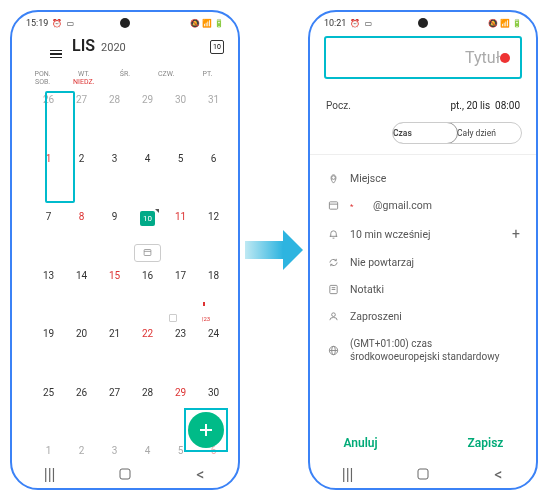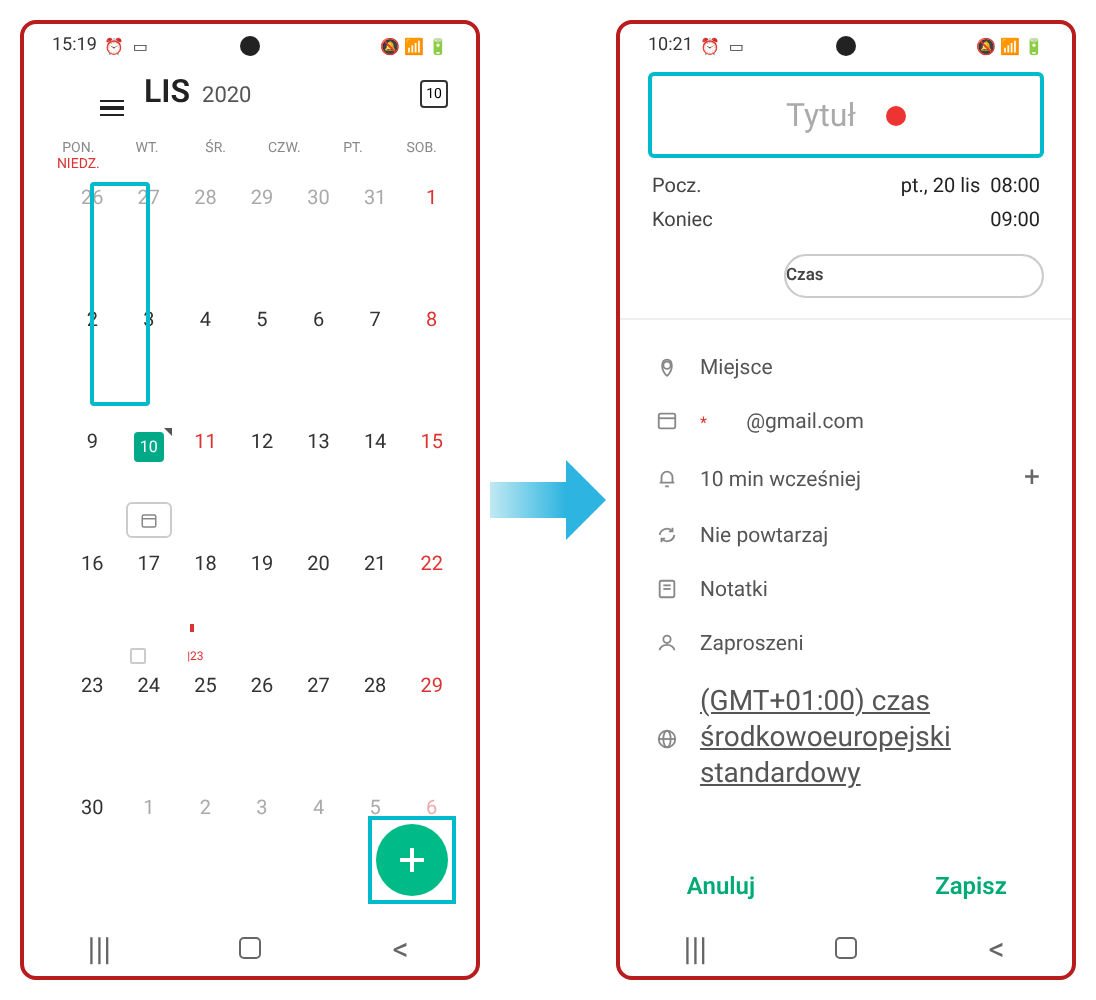--- a/index.html
+++ b/index.html
@@ -1,39 +1,39 @@
 <!DOCTYPE html>
 <html><head>
 <meta charset="utf-8">
 <style>
   * { box-sizing: border-box; margin: 0; padding: 0; }
   body { font-family: -apple-system, BlinkMacSystemFont, "Segoe UI", Roboto, sans-serif; background: #fff; width: 548px; height: 500px; position: relative; }
   .container { display: flex; align-items: center; justify-content: space-between; padding: 10px; height: 100%; }
-  .phone { width: 230px; height: 480px; border: 2px solid #b91c1c; border-radius: 8px; background: #fff; position: relative; overflow: hidden; display: flex; flex-direction: column; }
+  .phone { width: 230px; height: 480px; border: 2px solid #3b82f6; border-radius: 28px; background: #fff; position: relative; overflow: hidden; display: flex; flex-direction: column; }
   .camera { position: absolute; top: 6px; left: 50%; transform: translateX(-50%); width: 10px; height: 10px; background: #222; border-radius: 50%; z-index: 5; }
   .statusbar { display: flex; justify-content: space-between; align-items: center; padding: 6px 14px 2px; font-size: 9px; color: #333; }
   .statusbar .left { display: flex; gap: 4px; align-items: center; }
   .statusbar .right { display: flex; gap: 2px; align-items: center; }
   .si { font-size: 8px; }
 
   
   .cal-header { display: flex; align-items: center; justify-content: space-between; padding: 6px 14px; margin-left: 24px; }
   .cal-header .left-h { display: flex; align-items: baseline; gap: 6px; }
   .hamburger { display: inline-flex; flex-direction: column; gap: 2px; margin-right: 4px; }
   .hamburger span { width: 12px; height: 1.5px; background: #222; display: block; }
   .month { font-size: 16px; font-weight: 600; color: #222; }
   .year { font-size: 11px; color: #555; }
   .today-ic { width: 14px; height: 14px; border: 1.2px solid #333; border-radius: 2px; position: relative; }
   .today-ic::before { content: ""; position: absolute; top: -2px; left: 2px; right: 2px; height: 3px; border-radius: 1px; }
   .today-ic span { position: absolute; top: 1px; left: 0; right: 0; text-align: center; font-size: 7px; line-height: 10px; }
 
-  .weekdays { display: grid; grid-template-columns: repeat(6, 1fr); padding: 6px 10px 4px; font-size: 7px; color: #888; text-align: center; }
+  .weekdays { display: grid; grid-template-columns: repeat(5, 1fr); padding: 6px 10px 4px; font-size: 7px; color: #888; text-align: center; }
   .weekdays .sun { color: #d33; }
 
-  .grid { flex: 1; display: grid; grid-template-columns: repeat(7, 1fr); grid-template-rows: repeat(6, 1fr); padding: 0 8px 4px; margin-left: 12px; }
+  .grid { flex: 1; display: grid; grid-template-columns: repeat(6, 1fr); grid-template-rows: repeat(6, 1fr); padding: 0 8px 4px; margin-left: 12px; }
   .cell { position: relative; font-size: 10px; text-align: center; padding-top: 4px; color: #333; }
   .cell.other { color: #aaa; }
   .cell.sun { color: #d33; }
   .cell.other.sun { color: #eaa; }
 
   .today-badge { display: inline-block; width: 15px; height: 15px; background: #0a8; color: #fff; font-size: 8px; border-radius: 2px; line-height: 15px; }
   .today-badge-wrap { position: relative; display: inline-flex; align-items: center; }
   .corner { position: absolute; top: -2px; right: -4px; width: 0; height: 0; border-left: 4px solid transparent; border-top: 4px solid #555; }
 
   .sel-box { position: absolute; top: 1px; left: 33px; width: 30px; height: 112px; border: 2px solid #0bc; border-radius: 2px; pointer-events: none; z-index: 4; }
@@ -52,42 +52,42 @@
   .navbar { height: 28px; display: flex; align-items: center; justify-content: space-around; border-top: 0; }
   .nav-ic { width: 14px; color: #666; display: flex; align-items: center; justify-content: center; }
 
   
   .arrow { width: 58px; height: 40px; position: relative; display: flex; align-items: center; margin: 0 -4px; }
   .arrow .shaft { flex: 1; height: 18px; background: linear-gradient(to right, #bfe9f3, #2db4e0); }
   .arrow .head { width: 0; height: 0; border-top: 20px solid transparent; border-bottom: 20px solid transparent; border-left: 20px solid #2db4e0; }
 
   
   .scroll { flex: 1; overflow: hidden; padding: 6px 14px 0; font-size: 10px; color: #444; }
-  .title-field { border: 2px solid #0bc; border-radius: 3px; padding: 10px 10px; display: flex; align-items: center; justify-content: center; margin-bottom: 6px; gap: 15px; }
+  .title-field { border: 2px solid #0bc; border-radius: 3px; padding: 10px 10px; display: flex; align-items: center; justify-content: flex-end; margin-bottom: 18px; }
   .title-field .ph { color: #aaa; font-size: 16px; }
   .dot { width: 10px; height: 10px; background: #e33; border-radius: 50%; }
 
   .trow { display: flex; justify-content: space-between; font-size: 10px; padding: 3px 2px; }
   .trow .rt { color: #222; }
 
   .seg { display: flex; border: 1px solid #ccc; border-radius: 14px; margin: 8px 0 0 auto; width: 130px; font-size: 8.5px; overflow: hidden; }
   .seg div { flex: 1; text-align: left; padding: 5px 0; }
   .seg .act { border: 1px solid #999; border-radius: 14px; margin: -1px; font-weight: 600; }
 
   .sep { border: none; border-top: 1px solid #eee; margin: 10px -14px; }
 
   .erow { display: flex; align-items: center; gap: 10px; padding: 7px 2px; font-size: 10.5px; }
   .erow .ico { width: 14px; display: flex; justify-content: center; color: #888; }
   .erow .txt { flex: 1; color: #555; }
   .erow .star { color: #d33; font-size: 8px; margin-right: 4px; }
   .plus-sm { font-size: 14px; color: #666; }
 
   .actions { display: flex; padding: 10px 0; gap: 24px; }
   .actions div { flex: 1; text-align: center; font-size: 12px; font-weight: 600; color: #0a7; }
-  .sub { font-size: 14px; color: #555; line-height: 1.3; text-decoration: underline; }
+  .sub { font-size: 10px; color: #555; line-height: 1.3; }
 </style>
 </head>
 <body>
 
 <div class="container">
 
   <div class="phone">
     <div class="camera"></div>
     <div class="statusbar">
       <div class="left">
@@ -225,27 +225,24 @@
     <div class="scroll">
       <div class="title-field">
         <span class="ph">Tytuł</span>
         <span class="dot"></span>
       </div>
 
       <div class="trow">
         <span>Pocz.</span>
         <span class="rt"><span>pt., 20 lis</span>&nbsp;&nbsp;<span>08:00</span></span>
       </div>
-      <div class="trow">
-        <span>Koniec</span>
-        <span class="rt">09:00</span>
-      </div>
 
       <div class="seg">
         <div class="act">Czas</div>
+        <div>Cały dzień</div>
       </div>
 
       <hr class="sep">
 
       <div class="erow">
         <span class="ico">
           <svg width="11" height="11" viewBox="0 0 12 12" fill="none" stroke="#888" stroke-width="1">
               <circle cx="6" cy="5" r="2"></circle>
               <path d="M6 11 C2 7 3 2 6 2 C9 2 10 7 6 11"></path>
             </svg>

